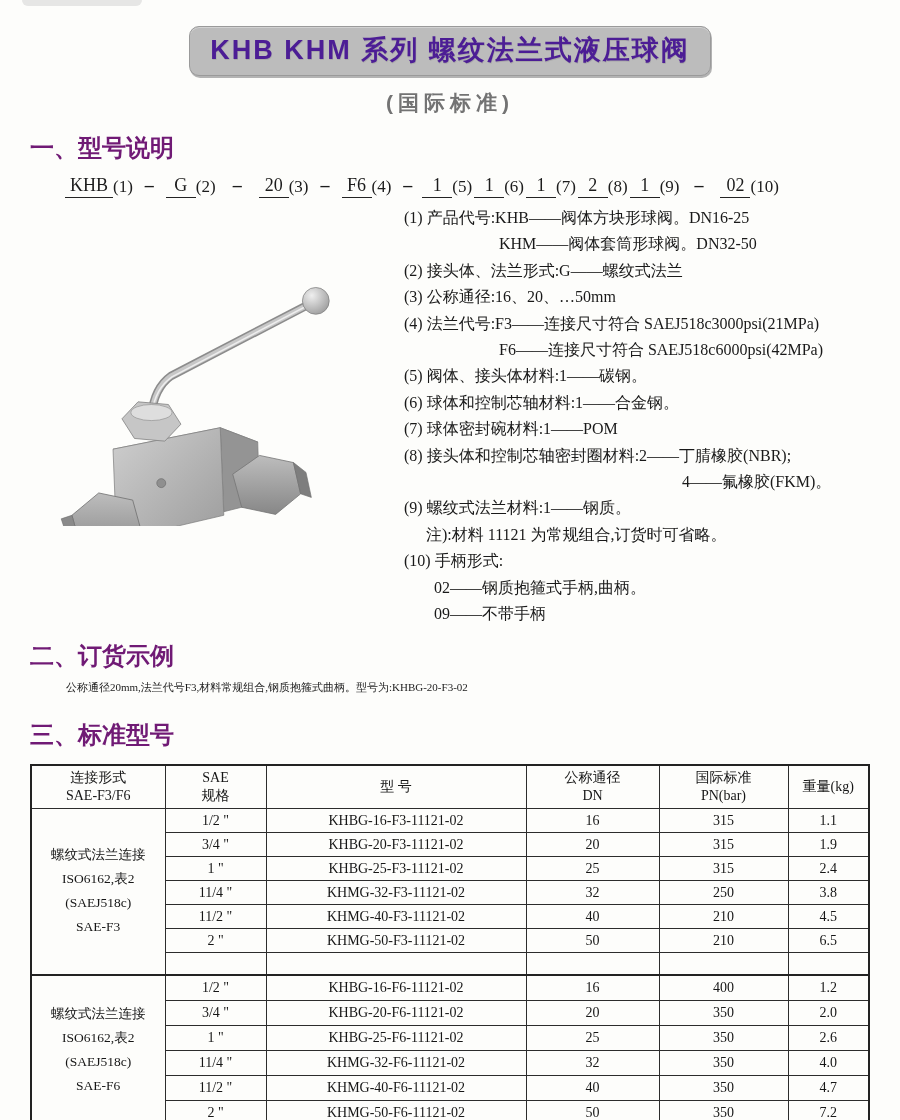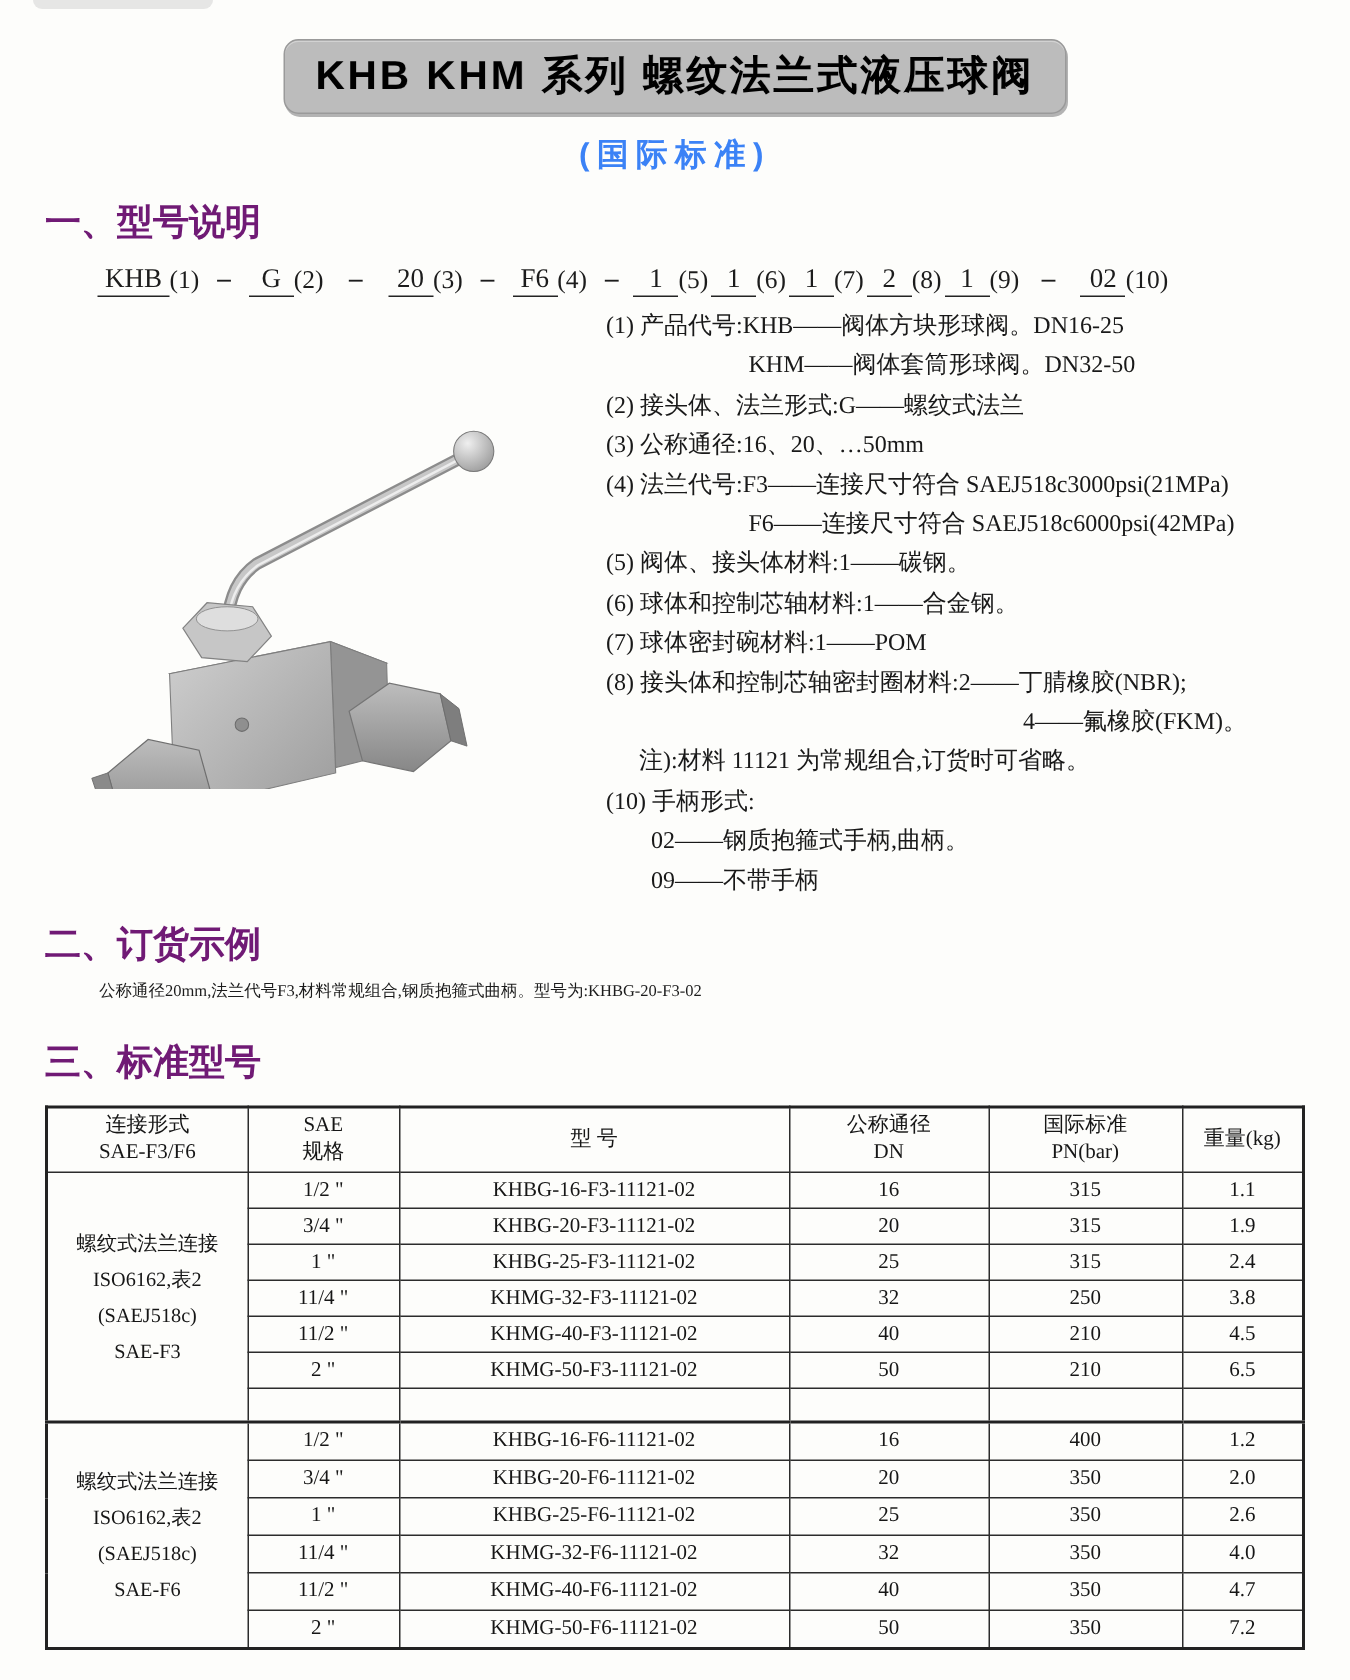--- a/index.html
+++ b/index.html
@@ -11,27 +11,27 @@
   .scan-smudge{position:absolute;top:0;left:22px;width:120px;height:6px;
     background:#c9c9c9;opacity:.45;border-radius:0 0 60px 60px;}
   
   .title-bar{
     width:fit-content;margin:26px auto 0;background:#bcbcbc;
     border:1px solid #9a9a9a;border-radius:10px;padding:5px 20px 7px;
     box-shadow:1px 2px 0 #b3b3b3, inset 0 1px 0 #d2d2d2;
   }
   .title-text{
     font-family:"Liberation Sans","DejaVu Sans",sans-serif;
-    font-weight:bold;font-size:27px;letter-spacing:2px;color:#000000;
+    font-weight:bold;font-size:27px;letter-spacing:2px;color:#4c1d95;
     text-shadow:0.5px 0.5px 0 #a9a9a9;white-space:nowrap;
   }
   .subtitle{
     text-align:center;margin-top:13px;
     font-family:"Liberation Sans","DejaVu Sans",sans-serif;
-    font-weight:bold;font-size:21px;letter-spacing:5px;color:#3b82f6;
+    font-weight:bold;font-size:21px;letter-spacing:5px;color:#737373;
   }
   
   .sec-heading{
     font-family:"Liberation Sans","DejaVu Sans",sans-serif;
     font-weight:bold;font-size:24px;color:#701a75;margin-left:30px;
   }
   .h1{margin-top:15px;}
   .h2{margin-top:12px;}
   .h3{margin-top:24px;}
   
@@ -185,20 +185,21 @@
       <div class="note-line ind-val">KHM——阀体套筒形球阀。DN32-50</div>
       <div class="note-line">(2) 接头体、法兰形式:G——螺纹式法兰</div>
       <div class="note-line">(3) 公称通径:16、20、…50mm</div>
       <div class="note-line">(4) 法兰代号:F3——连接尺寸符合 SAEJ518c3000psi(21MPa)</div>
       <div class="note-line ind-val">F6——连接尺寸符合 SAEJ518c6000psi(42MPa)</div>
       <div class="note-line">(5) 阀体、接头体材料:1——碳钢。</div>
       <div class="note-line">(6) 球体和控制芯轴材料:1——合金钢。</div>
       <div class="note-line">(7) 球体密封碗材料:1——POM</div>
       <div class="note-line">(8) 接头体和控制芯轴密封圈材料:2——丁腈橡胶(NBR);</div>
       <div class="note-line ind-far">4——氟橡胶(FKM)。</div>
+      <div class="note-line">(9) 螺纹式法兰材料:1——钢质。</div>
       <div class="note-line ind-note">注):材料 11121 为常规组合,订货时可省略。</div>
       <div class="note-line">(10) 手柄形式:</div>
       <div class="note-line ind-sub">02——钢质抱箍式手柄,曲柄。</div>
       <div class="note-line ind-sub">09——不带手柄</div>
     </div>
   </div>
 
   <div class="sec-heading h2">二、订货示例</div>
   <div class="example">公称通径20mm,法兰代号F3,材料常规组合,钢质抱箍式曲柄。型号为:KHBG-20-F3-02</div>
 

